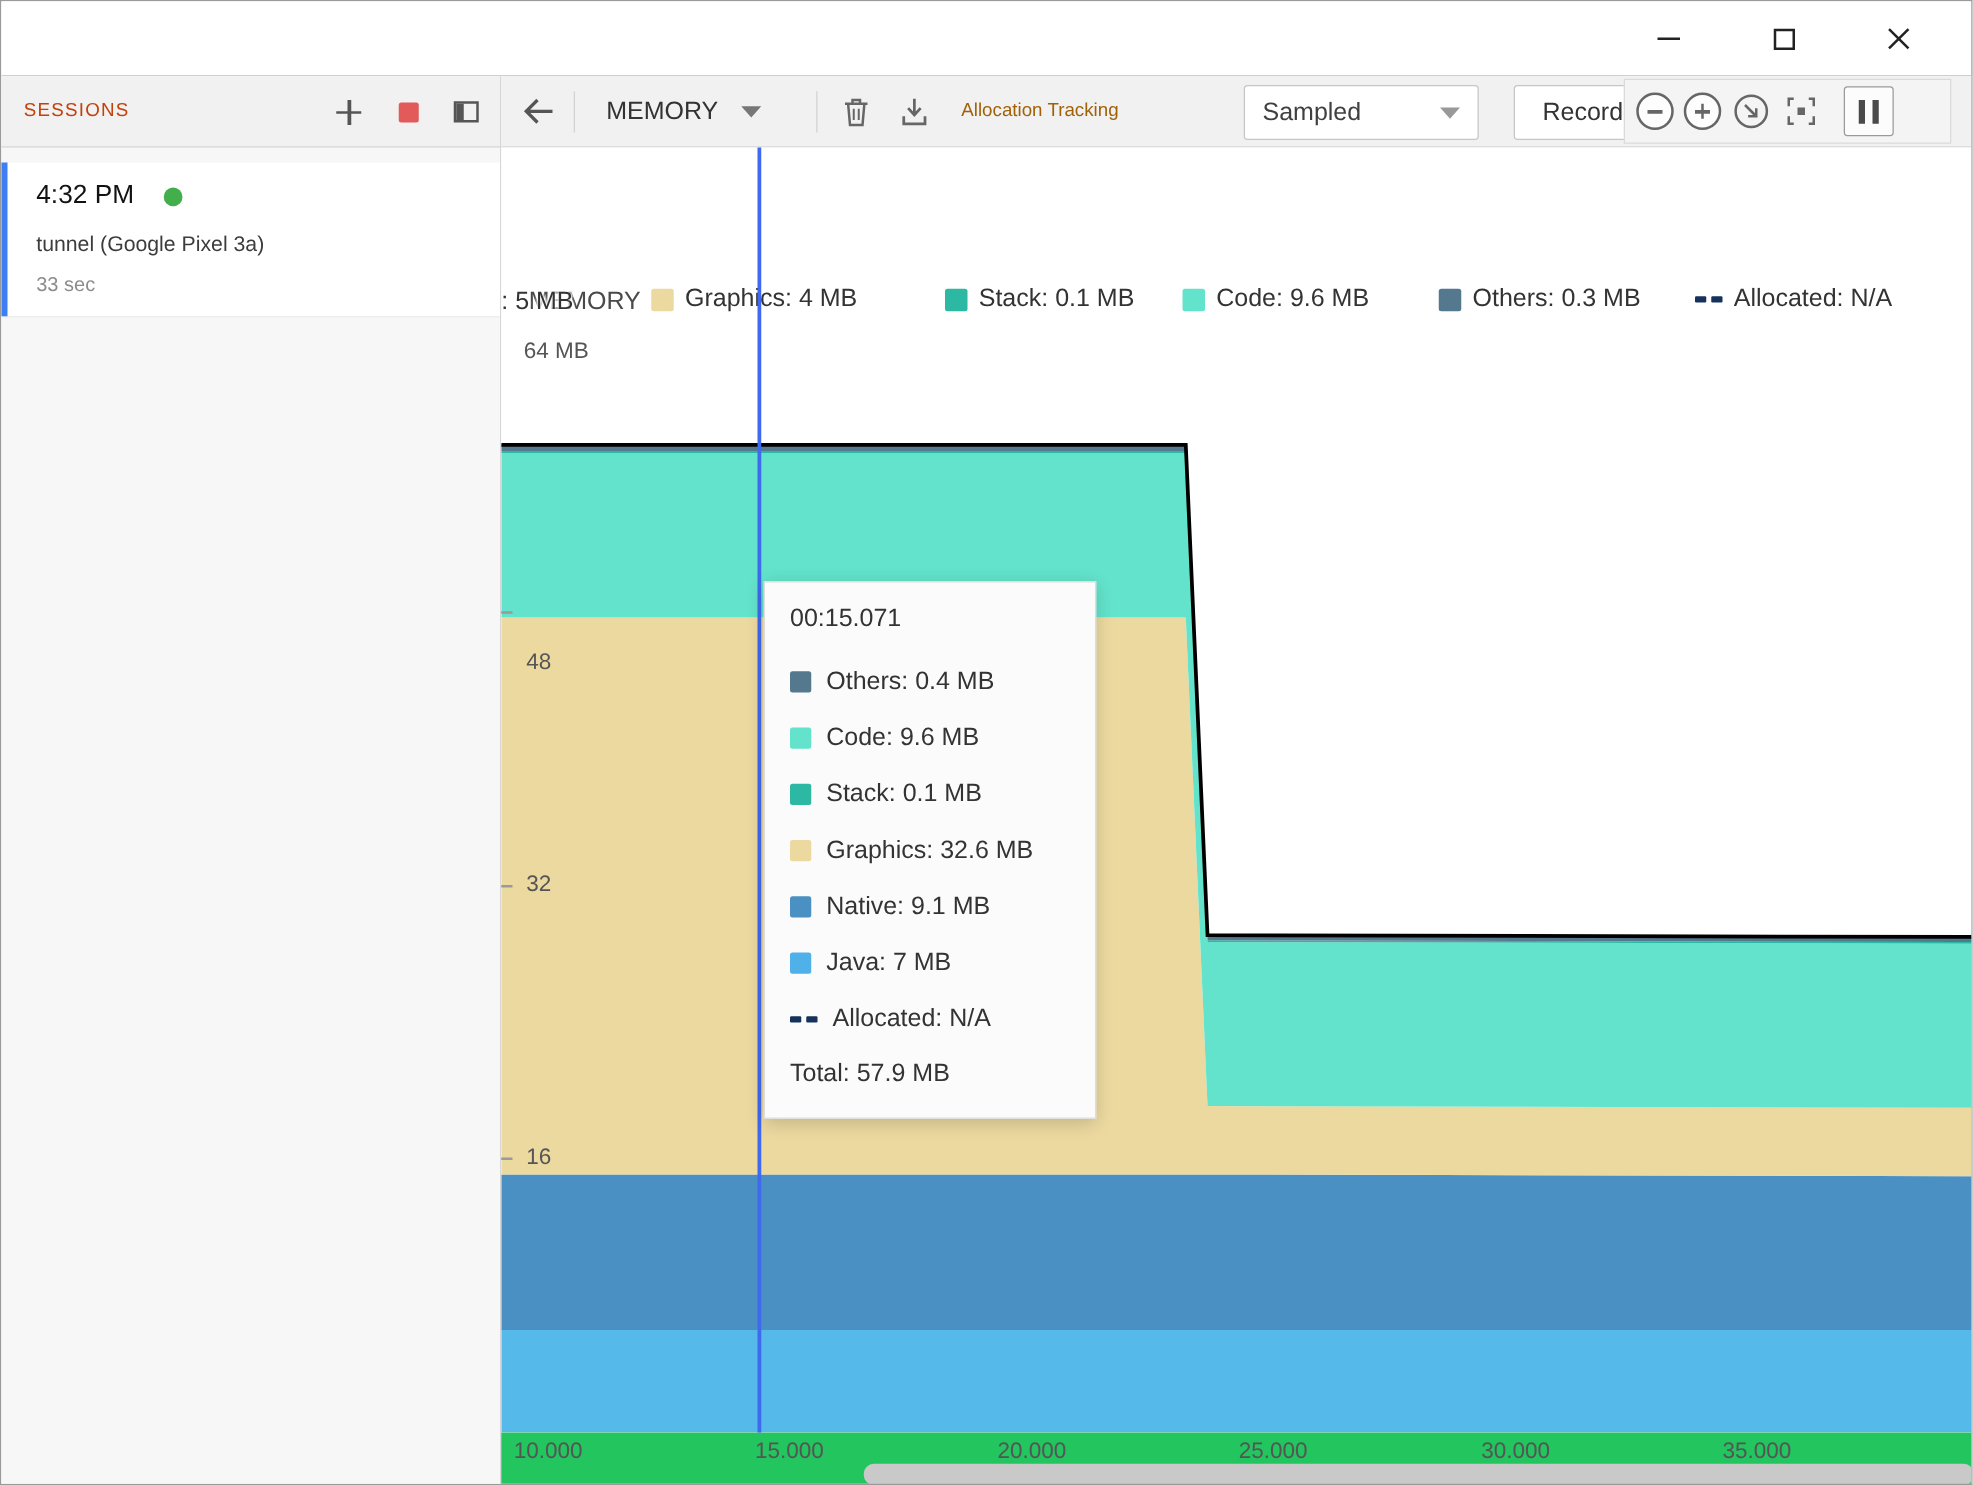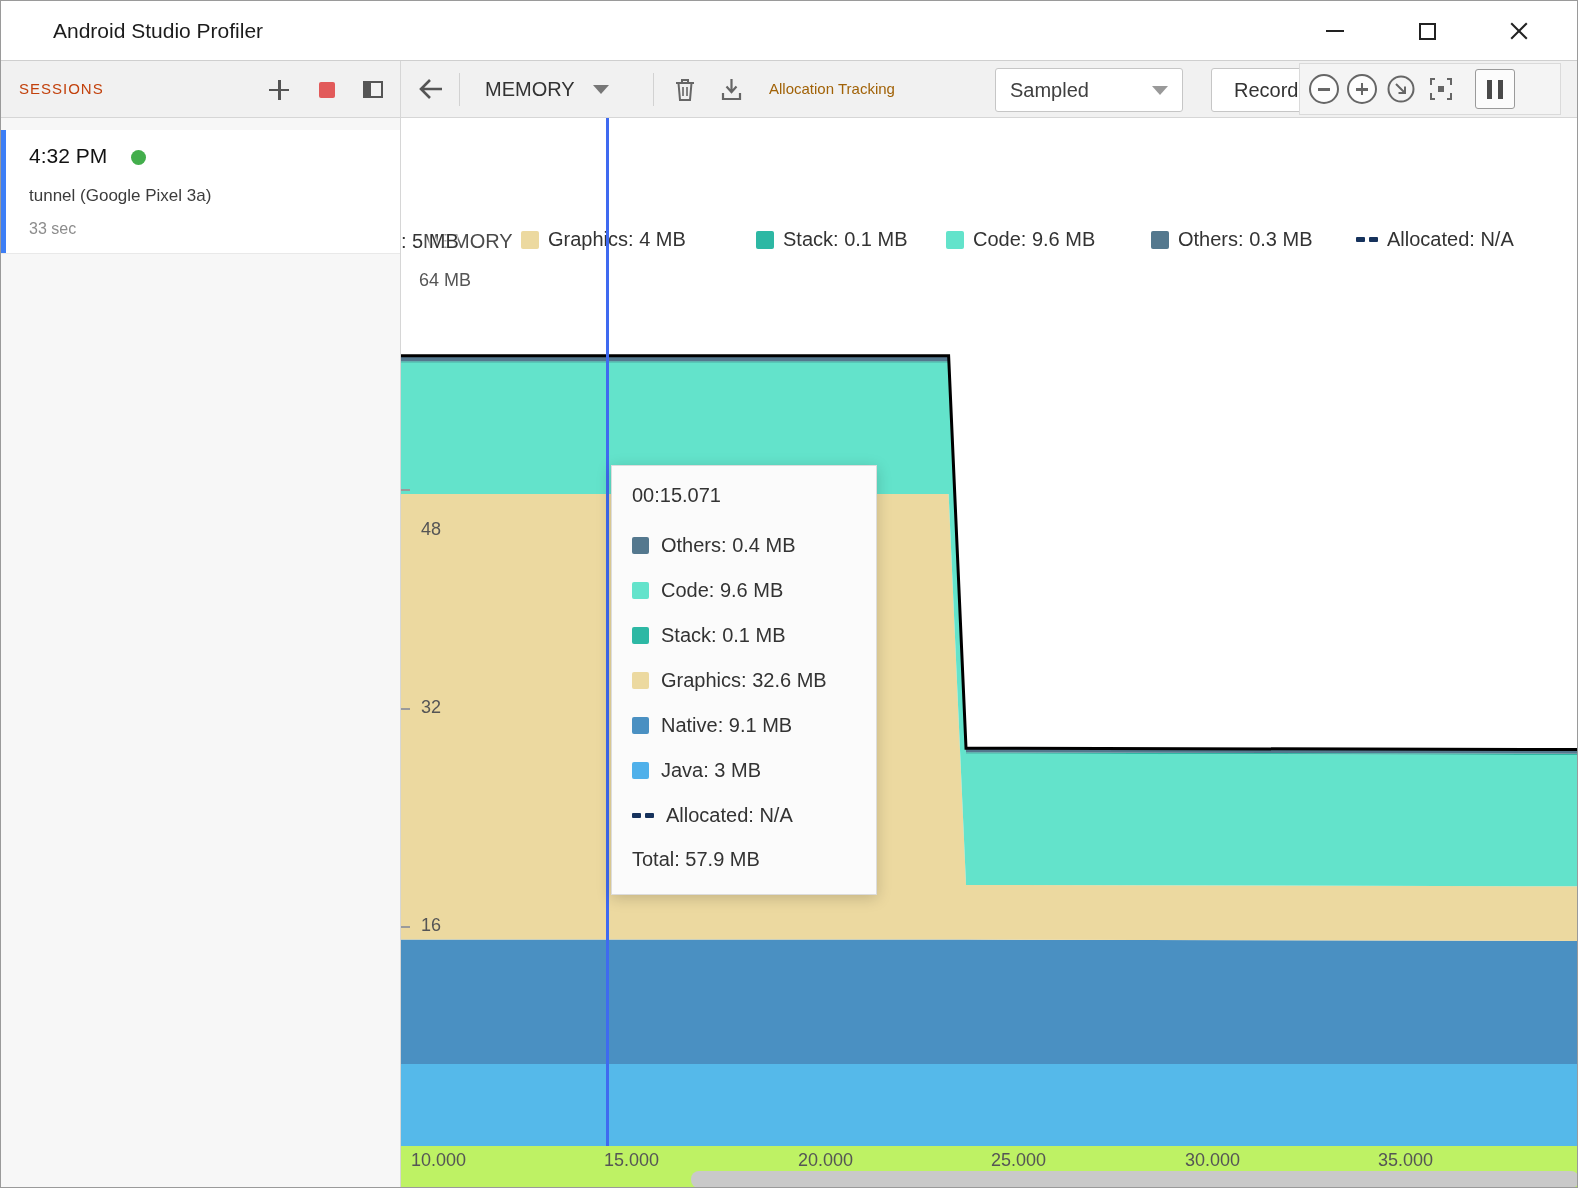--- a/index.html
+++ b/index.html
@@ -90,30 +90,29 @@
   .tm-48 { top:371px; } .tm-32 { top:590px; } .tm-16 { top:808px; }
 
   .tooltip { position:absolute; left:210px; top:347px; width:266px; background:#fbfbfb; border:1px solid #dcdcdc;
              box-shadow:0 3px 14px rgba(0,0,0,0.18); padding:18px 20px 14px 20px; z-index:6; }
   .tt-time { font-size:20px; color:#333; margin-bottom:16px; }
   .tt-row { display:flex; align-items:center; gap:12px; height:45px; }
   .tt-swatch { width:17px; height:17px; border-radius:2px; flex:none; }
   .tt-label { font-size:20px; color:#333; white-space:nowrap; }
   .tt-total { font-size:20px; color:#333; height:42px; display:flex; align-items:center; }
 
-  .x-axis { position:absolute; left:0; top:1028px; width:1178px; height:43px; background:#bef264; }
+  .x-axis { position:absolute; left:0; top:1028px; width:1178px; height:43px; background:#22c55e; }
   .x-tick { position:absolute; top:4px; font-size:18px; color:#555; }
   .xt-0 { left:10px; } .xt-1 { left:203px; } .xt-2 { left:397px; } .xt-3 { left:590px; } .xt-4 { left:784px; } .xt-5 { left:977px; }
   .scroll-thumb { position:absolute; left:290px; top:25px; width:888px; height:17px; background:#c9c9c9; border-radius:8px; }
 </style>
 </head>
 <body>
 
 <div class="titlebar">
-  <div class="title">Android Studio Profiler</div>
   <div class="win-btn btn-min">
       <div class="min-glyph"></div>
     </div>
   <div class="win-btn btn-max">
       <div class="max-glyph"></div>
     </div>
   <div class="win-btn btn-close">
       <div class="close-glyph"></div>
     </div>
 </div>
@@ -257,21 +256,21 @@
     <div class="tt-row">
       <span class="tt-swatch" style="background: rgb(236, 217, 160);"></span>
       <span class="tt-label">Graphics: 32.6 MB</span>
     </div>
     <div class="tt-row">
       <span class="tt-swatch" style="background: rgb(74, 144, 194);"></span>
       <span class="tt-label">Native: 9.1 MB</span>
     </div>
     <div class="tt-row">
       <span class="tt-swatch" style="background: rgb(79, 176, 234);"></span>
-      <span class="tt-label">Java: 3 MB</span>
+      <span class="tt-label">Java: 7 MB</span>
     </div>
     <div class="tt-row">
       <span class="dash-swatch">
         <span class="dash-seg" style="background: rgb(22, 50, 92);"></span>
         <span class="dash-seg" style="background: rgb(22, 50, 92);"></span>
       </span>
       <span class="tt-label">Allocated: N/A</span>
     </div>
     <div class="tt-total">Total: 57.9 MB</div>
   </div>

